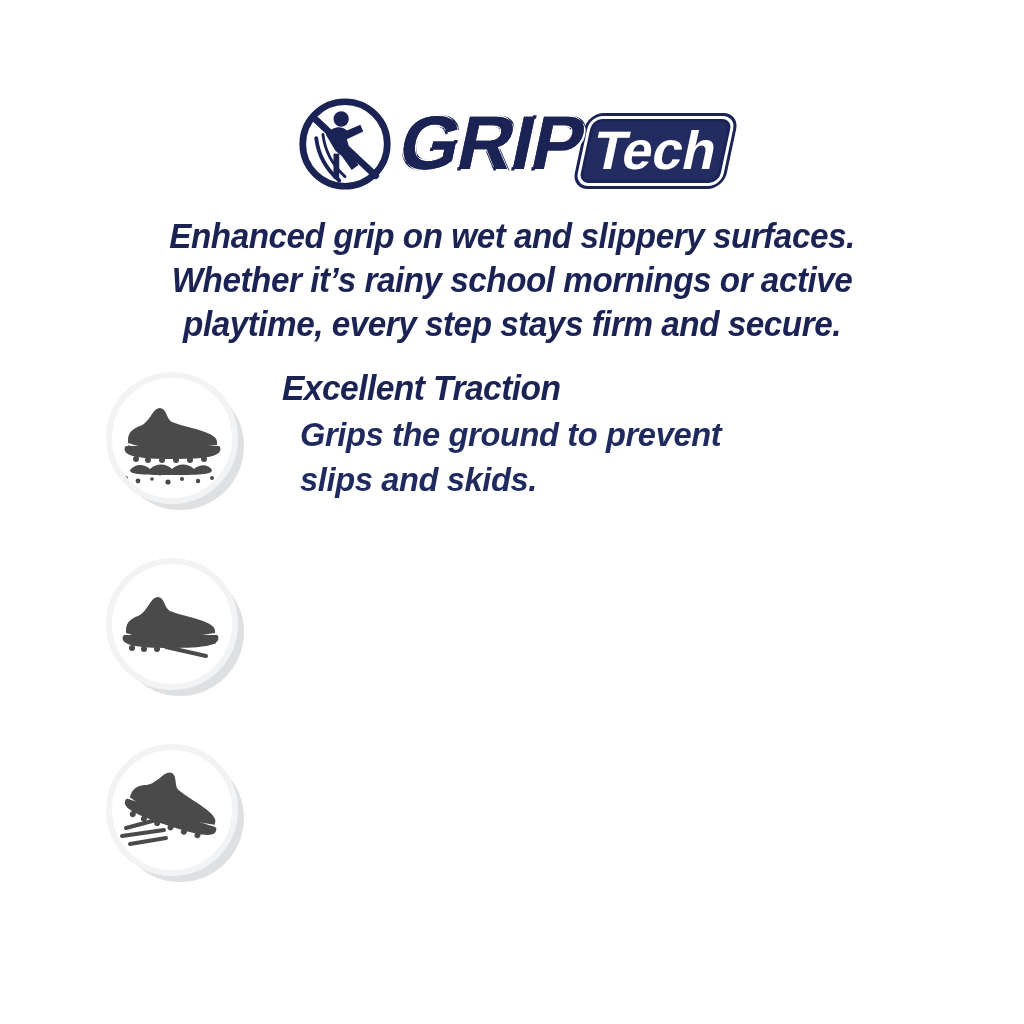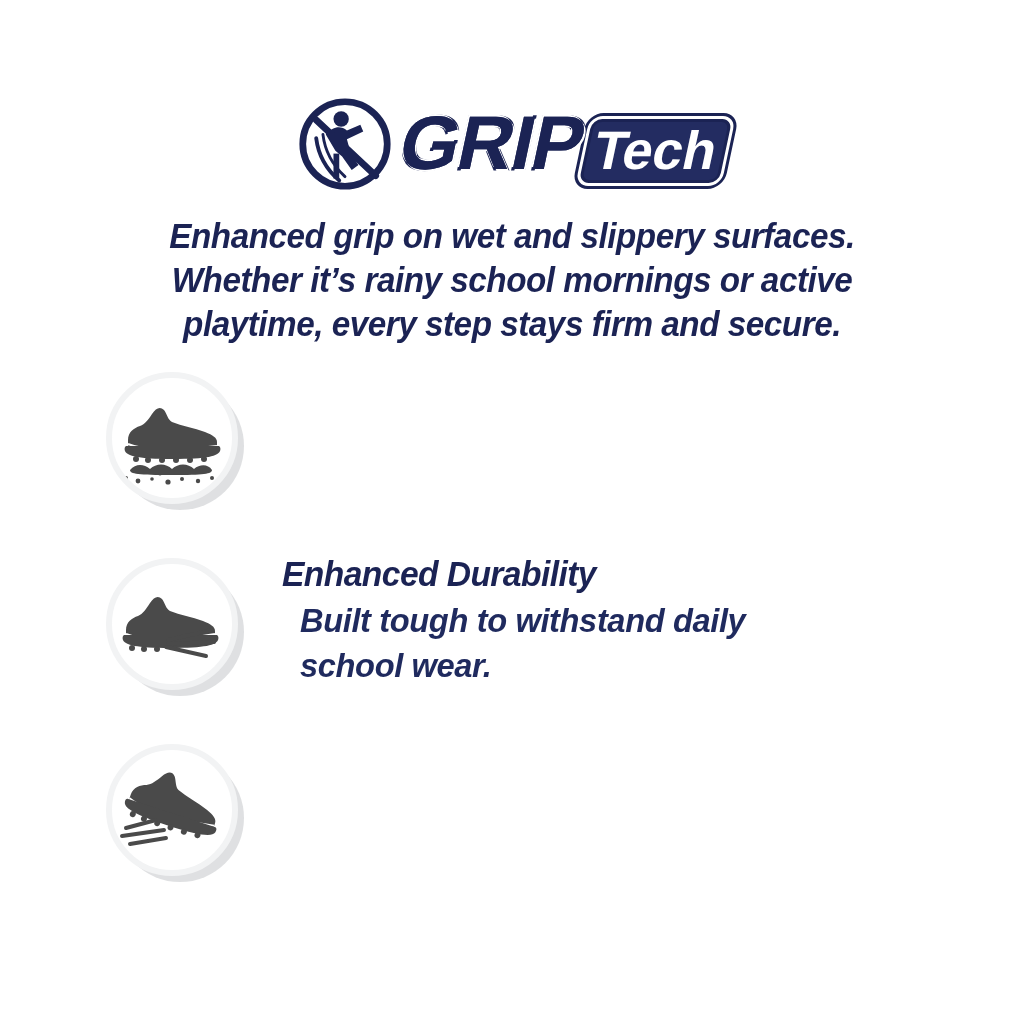--- a/index.html
+++ b/index.html
@@ -217,44 +217,44 @@
               <circle cx="26" cy="103" r="2.4" fill="#4a4a4a"></circle>
             <circle cx="40" cy="101" r="1.8" fill="#4a4a4a"></circle>
               <circle cx="56" cy="104" r="2.6" fill="#4a4a4a"></circle>
             <circle cx="70" cy="101" r="2" fill="#4a4a4a"></circle>
               <circle cx="86" cy="103" r="2.2" fill="#4a4a4a"></circle>
             <circle cx="100" cy="100" r="2" fill="#4a4a4a"></circle>
               <circle cx="48" cy="96" r="1.6" fill="#4a4a4a"></circle>
           </svg>
         </div>
       </div>
+      <div class="feature-text">
+        <div class="feature-title">Excellent Traction</div>
+        <div class="feature-desc">
+          <span>Grips the ground to prevent</span>
+          <span>slips and skids.</span>
+        </div>
+      </div>
     </div>
 
     <div class="feature">
       <div class="feature-icon-wrap">
         <div class="icon-shadow"></div>
         <div class="icon-ring">
           <svg viewBox="0 0 120 120">
             <path d="M14 66 C14 58, 20 54, 26 52 C31 50, 34 45, 38 39 C42 33, 46 31, 50 35 C53 39, 54 45, 58 47 C68 51, 80 53, 91 57 C99 60, 103 63, 103 67 L103 71 C103 74, 100 75, 96 75 L20 75 C16 75, 14 72, 14 69 Z" fill="#4a4a4a"></path>
             <path d="M14 70 C28 76, 58 78, 103 70" fill="none" stroke="#ffffff" stroke-width="2"></path>
             <path d="M13 71 L104 71 C106 71, 107 73, 106 76 C104 81, 94 84, 58 84 C24 84, 13 81, 11 76 C10 73, 11 71, 13 71 Z" fill="#4a4a4a"></path>
             <circle cx="20" cy="84" r="3" fill="#4a4a4a"></circle>
               <circle cx="32" cy="85" r="3" fill="#4a4a4a"></circle>
             <circle cx="45" cy="85" r="3" fill="#4a4a4a"></circle>
             <line x1="56" y1="76" x2="100" y2="66" stroke="#4a4a4a" stroke-width="4" stroke-linecap="round"></line>
             <line x1="56" y1="80" x2="102" y2="78" stroke="#4a4a4a" stroke-width="4" stroke-linecap="round"></line>
             <line x1="54" y1="83" x2="94" y2="92" stroke="#4a4a4a" stroke-width="4" stroke-linecap="round"></line>
           </svg>
-        </div>
-      </div>
-      <div class="feature-text">
-        <div class="feature-title">Enhanced Durability</div>
-        <div class="feature-desc">
-          <span>Built tough to withstand daily</span>
-          <span>school wear.</span>
         </div>
       </div>
     </div>
 
     <div class="feature">
       <div class="feature-icon-wrap">
         <div class="icon-shadow"></div>
         <div class="icon-ring">
           <svg viewBox="0 0 120 120">
             <g transform="rotate(18 60 60)">

